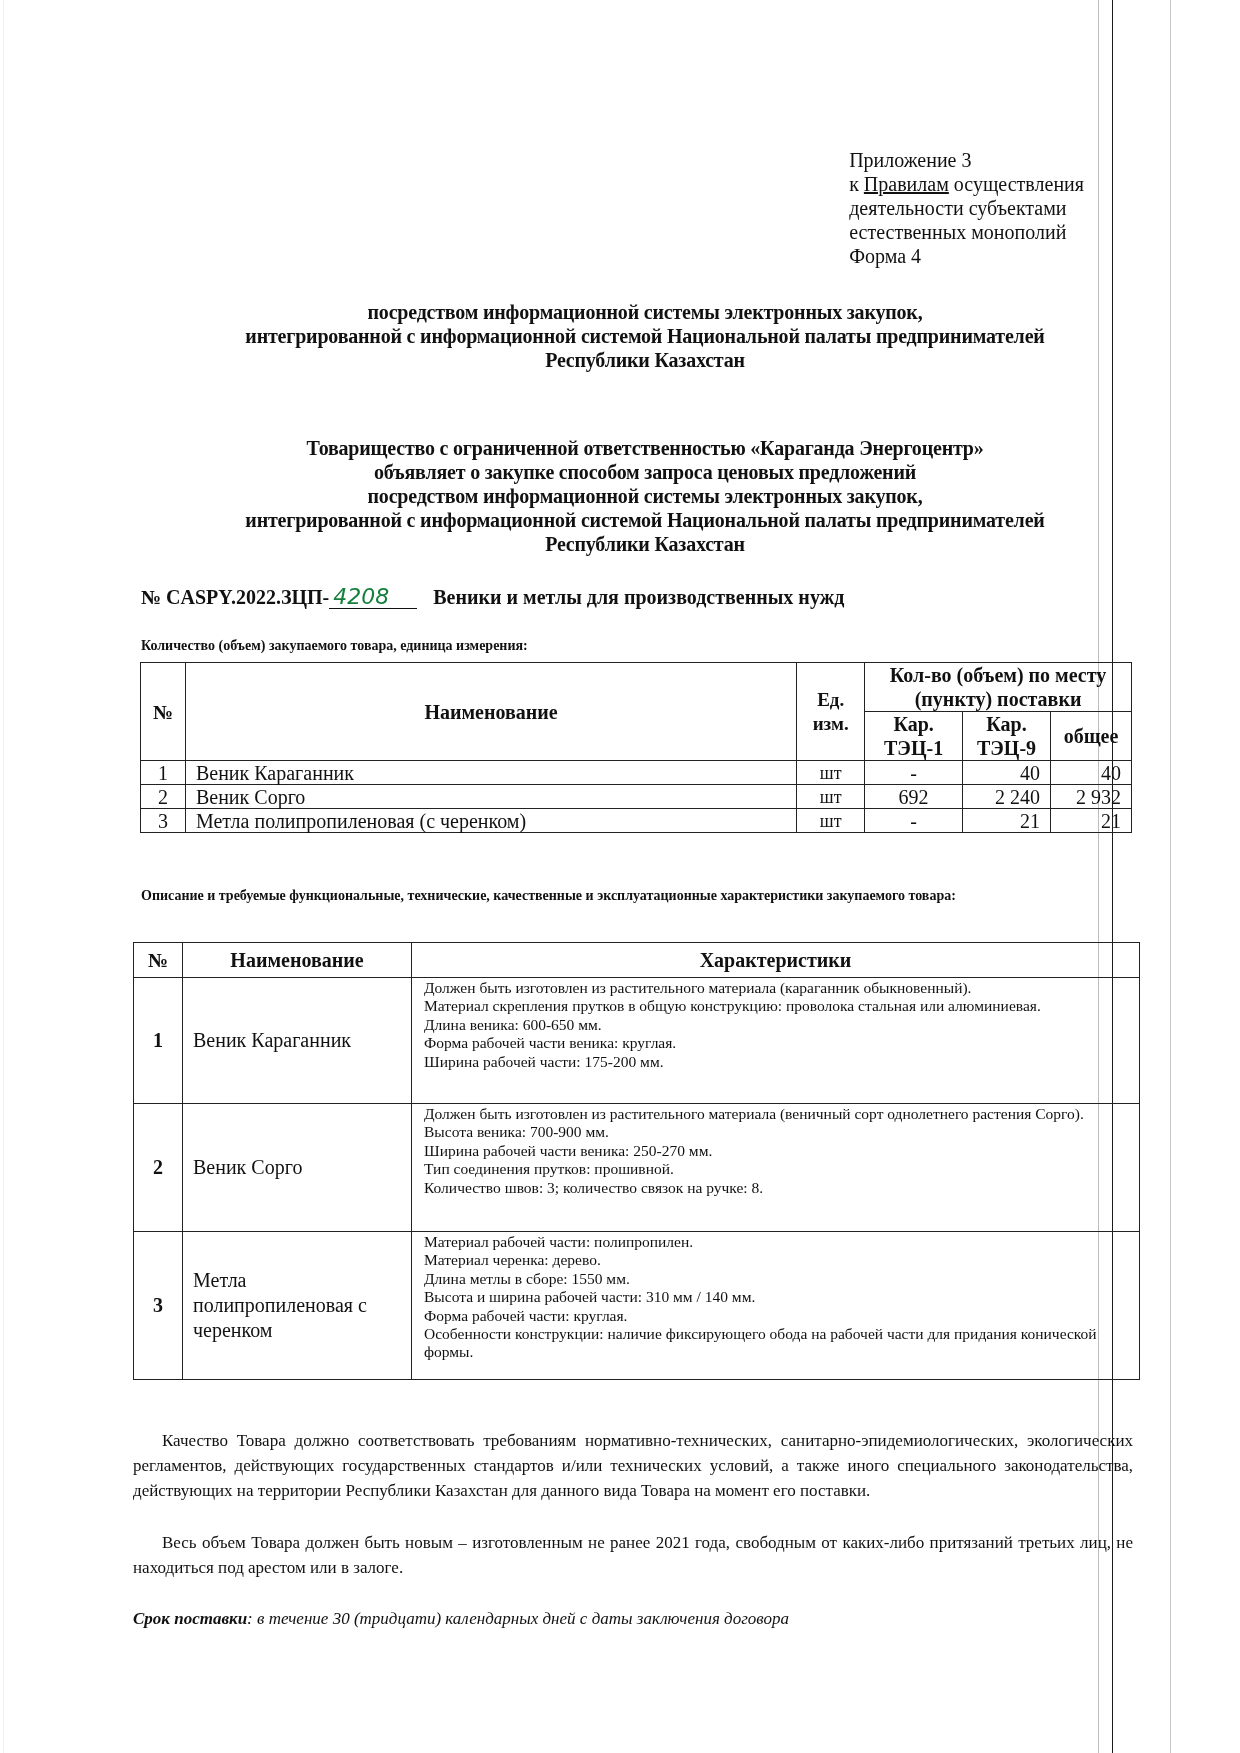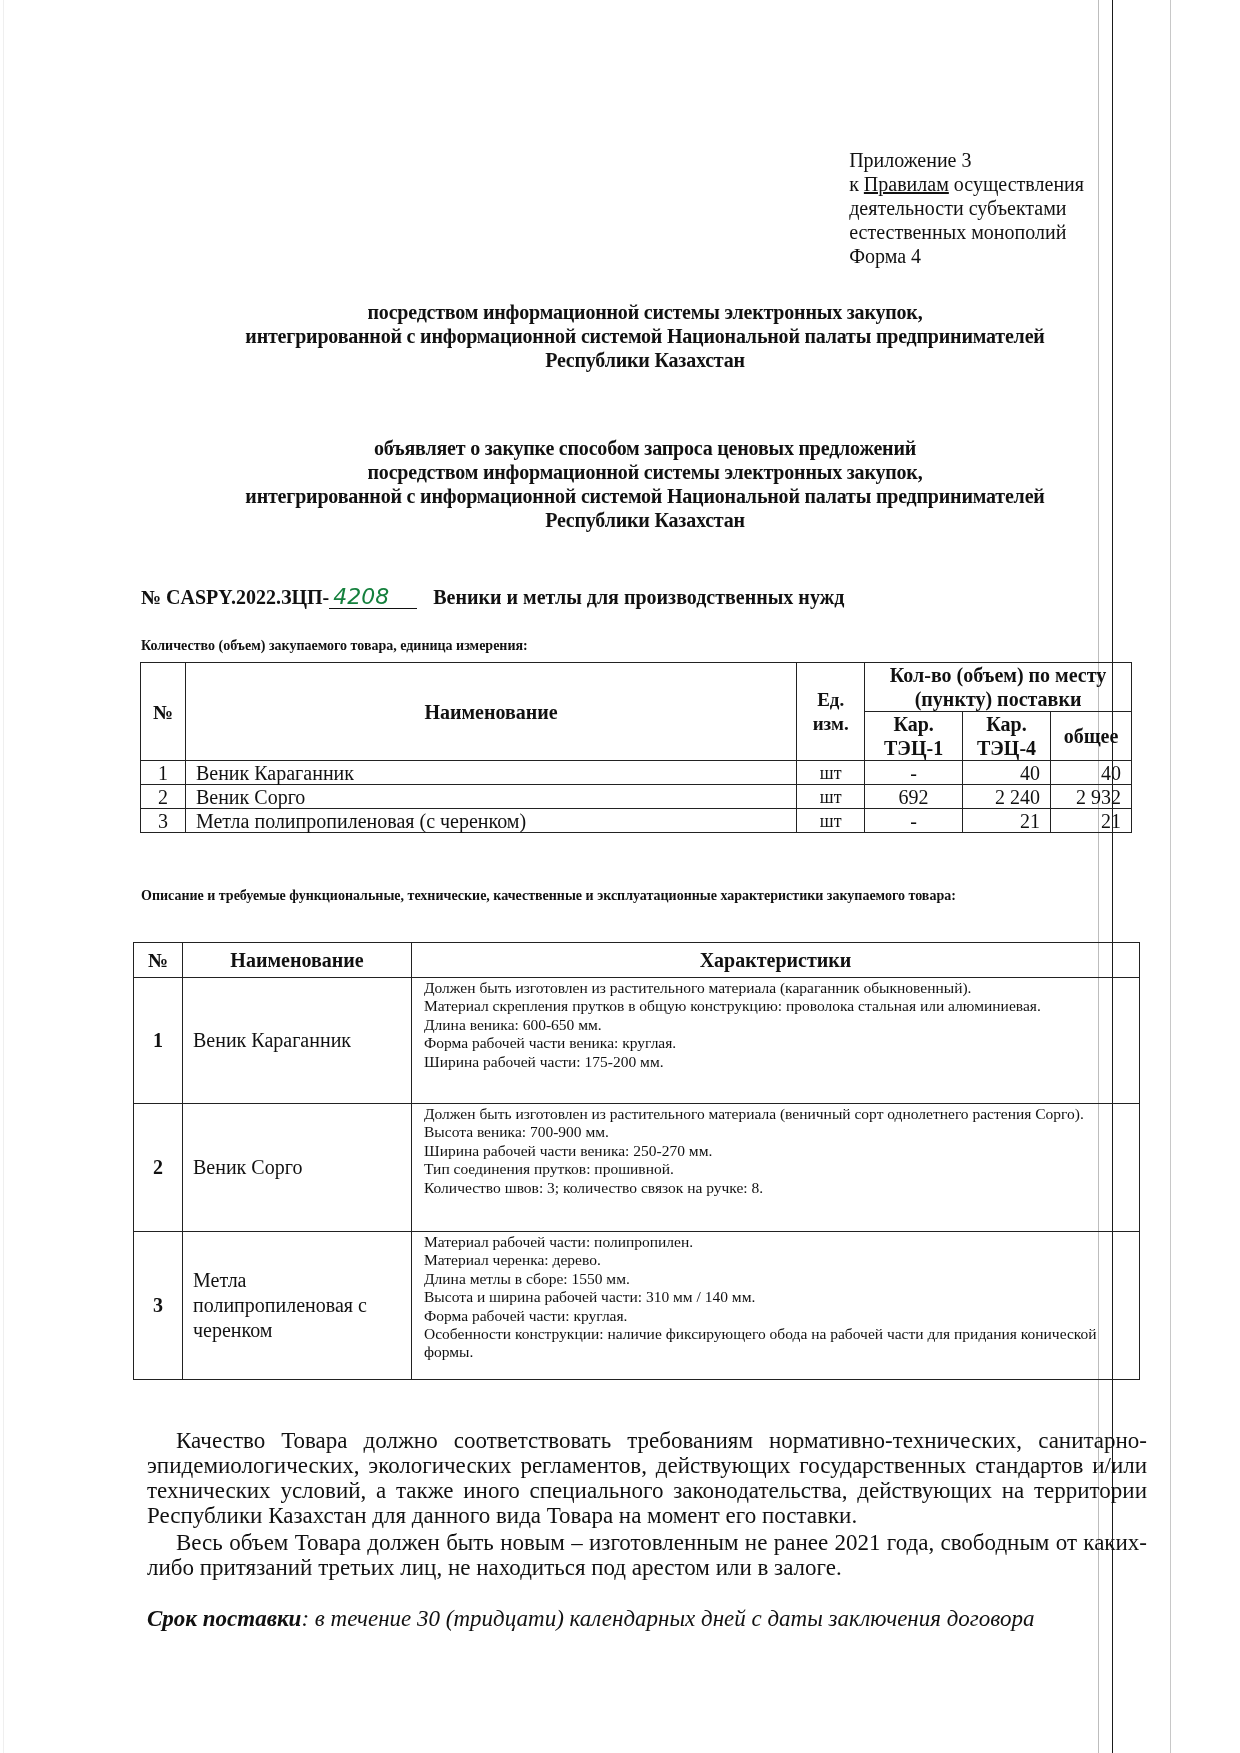--- a/index.html
+++ b/index.html
@@ -58,22 +58,22 @@
     .qty-table .c-val { text-align: right; padding-right: 10px; }
 
     .spec-table { left: 133px; top: 942px; width: 1007px; }
     .spec-table th { font-weight: bold; font-size: 20px; height: 34px; text-align: center; }
     .spec-table td.num { text-align: center; font-weight: bold; font-size: 20px; width: 48px; }
     .spec-table td.name { font-size: 20px; padding-left: 10px; line-height: 25px; width: 218px; }
     .spec-table td.spec { font-size: 15.5px; line-height: 18.4px; padding: 1px 8px 1px 12px; vertical-align: top; }
     .spec-table td.spec div { white-space: normal; }
 
     .para {
-      position: absolute; left: 147px; width: 1000px;
-      font-size: 23px; line-height: 25px; text-align: justify;
+      position: absolute; left: 133px; width: 1000px;
+      font-size: 17px; line-height: 25px; text-align: justify;
     }
     .para .indent { display: inline-block; width: 29px; }
     .para.p1 { top: 1428px; }
     .para.p2 { top: 1530px; }
     .para.p3 { top: 1606px; font-style: italic; }
     .para.p3 b { font-weight: bold; }
   </style>
 </head>
 <body>
 
@@ -90,20 +90,21 @@
   <div>Форма 4</div>
 </div>
 
 <div class="title-block">
   <div>посредством информационной системы электронных закупок,</div>
   <div>интегрированной с информационной системой Национальной палаты предпринимателей</div>
   <div>Республики Казахстан</div>
 </div>
 
 <div class="title-block second">
+  <div>Товарищество с ограниченной ответственностью «Караганда Энергоцентр»</div>
   <div>объявляет о закупке способом запроса ценовых предложений</div>
   <div>посредством информационной системы электронных закупок,</div>
   <div>интегрированной с информационной системой Национальной палаты предпринимателей</div>
   <div>Республики Казахстан</div>
 </div>
 
 <div class="lot-line">
   <span>№ CASPY.2022.ЗЦП-</span><span class="hand">4208</span><span class="subject">Веники и метлы для производственных нужд</span>
 </div>
 
@@ -120,21 +121,21 @@
   </colgroup>
   <tbody>
       <tr style="height:42px">
     <th rowspan="2">№</th>
     <th rowspan="2">Наименование</th>
     <th rowspan="2" style="font-size:19px">Ед. изм.</th>
     <th colspan="3">Кол-во (объем) по месту (пункту) поставки</th>
   </tr>
   <tr style="height:48px">
     <th>Кар. ТЭЦ-1</th>
-    <th>Кар. ТЭЦ-4</th>
+    <th>Кар. ТЭЦ-9</th>
     <th>общее</th>
   </tr>
   <tr>
     <td class="c-num">1</td>
     <td class="c-name">Веник Караганник</td>
     <td class="c-unit">шт</td>
     <td class="c-num">-</td>
     <td class="c-val">40</td>
     <td class="c-val">40</td>
   </tr>

